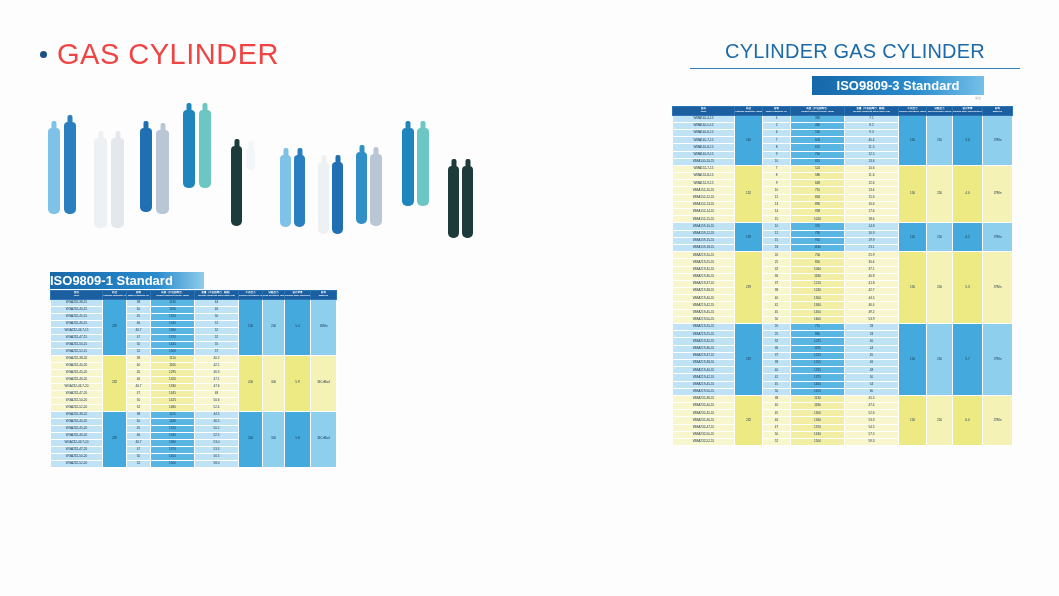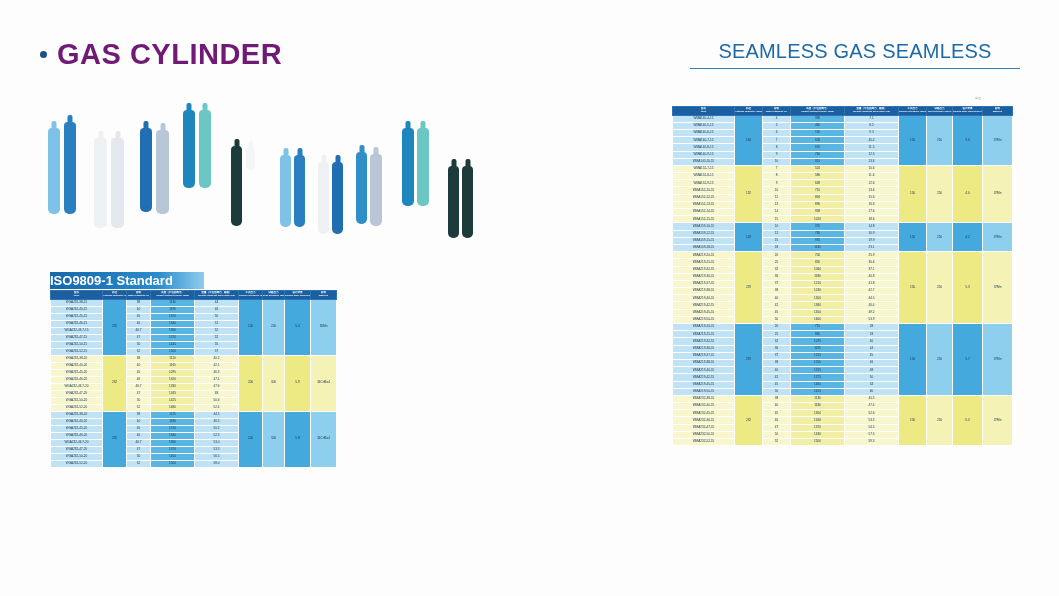--- a/index.html
+++ b/index.html
@@ -11,21 +11,21 @@
   }
   .page { position: relative; width: 1059px; height: 596px; background: #fdfdfd; }
 
   
   .left-title {
     position: absolute; left: 40px; top: 38px;
     display: flex; align-items: center; gap: 10px;
   }
   .bullet { width: 7px; height: 7px; border-radius: 50%; background: #1b4f87; display:block; }
   .left-title .txt {
-    font-size: 29px; font-weight: bold; color: #701a75; letter-spacing: .5px;
+    font-size: 29px; font-weight: normal; color: #ef4444; letter-spacing: .5px;
   }
 
   
   .cyl-area { position: absolute; left: 40px; top: 100px; width: 350px; height: 160px; }
   .cyl { position: absolute; border-radius: 4px 4px 5px 5px; }
   .cyl .neck {
     position: absolute; left: 50%; transform: translateX(-50%);
     top: -7px; width: 5px; height: 8px; border-radius: 2px 2px 0 0;
   }
 
@@ -163,24 +163,25 @@
       </div>
       <div class="cyl" style="left: 408px; top: 66px; width: 11px; height: 72px; background: rgb(30, 59, 59);">
         <span class="neck" style="background: rgb(30, 59, 59);"></span>
       </div>
       <div class="cyl" style="left: 422px; top: 66px; width: 11px; height: 72px; background: rgb(30, 59, 59);">
         <span class="neck" style="background: rgb(30, 59, 59);"></span>
       </div>
     </div>
 
   <div class="right-title">
-    <div class="txt">SEAMLESS GAS SEAMLESS</div>
+    <div class="txt">CYLINDER GAS CYLINDER</div>
     <div class="rule"></div>
   </div>
 
+  <div class="banner b3">ISO9809-3 Standard</div>
   <div class="tiny-note">单位</div>
   <div class="banner b1">ISO9809-1 Standard</div>
 
   <table class="tbl" id="tbl1">
       <thead>
         <tr>
           <th style="width: 52px; font-size: 2.5px;">
             <span class="cn">型号</span>
             <span class="en">Type</span>
           </th>

